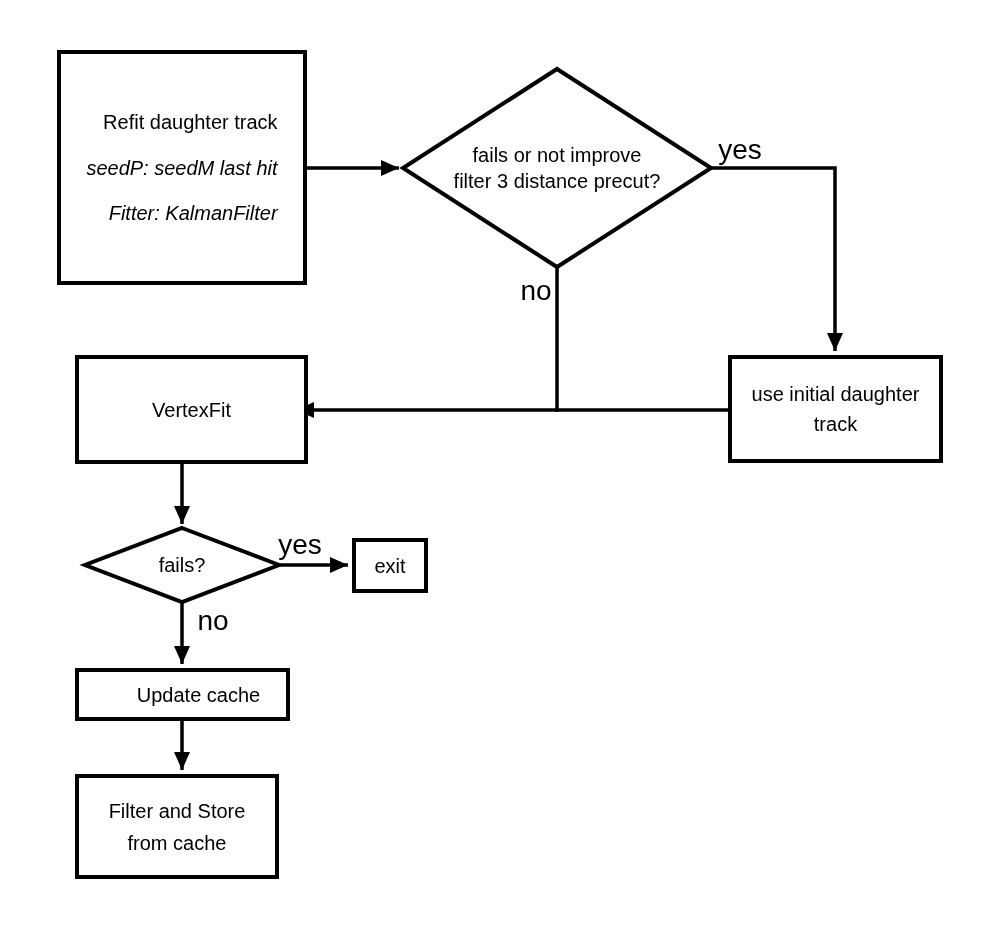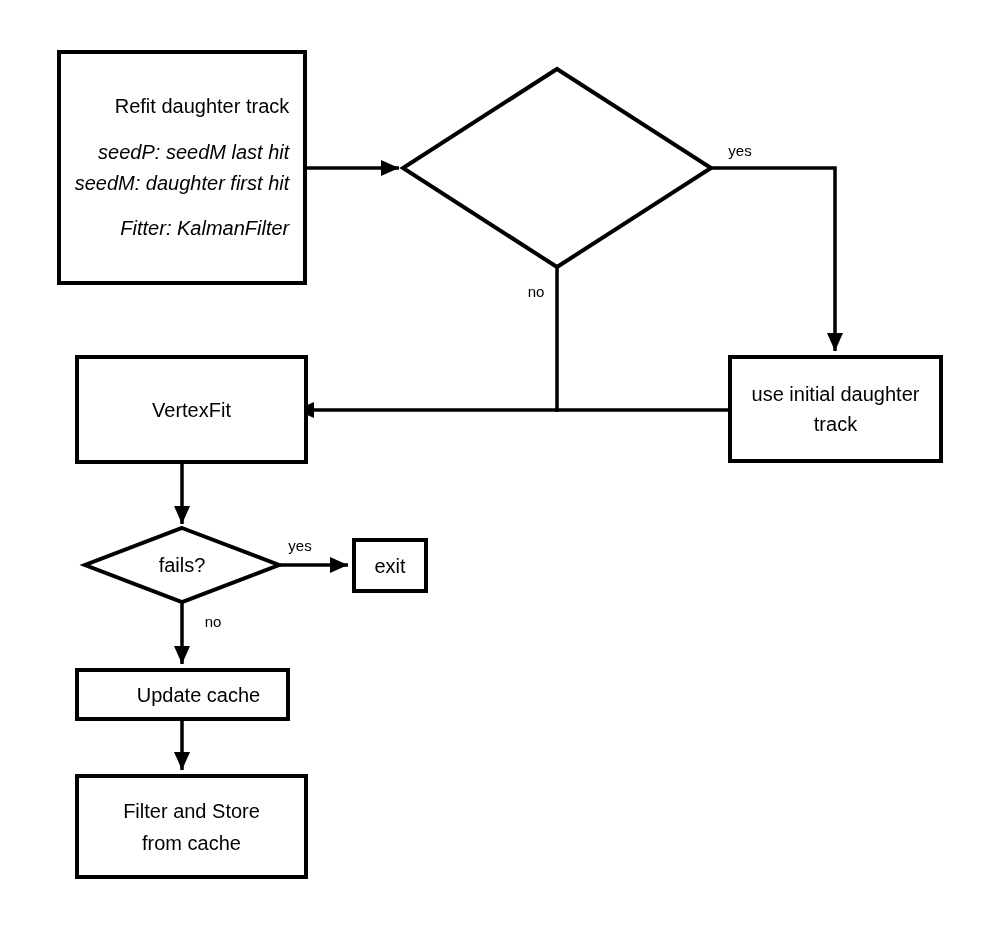--- a/index.html
+++ b/index.html
@@ -32,21 +32,21 @@
     text-align: center;
     font-size: 20px;
     line-height: 1.5;
     white-space: pre-line;
   }
   #refit-box { left: 57px; top: 50px; width: 250px; height: 235px; }
   #use-initial-box { left: 728px; top: 355px; width: 215px; height: 108px; text-align: center; }
   #vertexfit-box { left: 75px; top: 355px; width: 233px; height: 109px; }
   #exit-box { left: 352px; top: 538px; width: 76px; height: 55px; }
   #update-cache-box { left: 75px; top: 668px; width: 215px; height: 53px; padding-left: 32px; }
-  #filter-store-box { left: 75px; top: 774px; width: 233px; height: 105px; line-height: 1.6; }
+  #filter-store-box { left: 75px; top: 774px; width: 204px; height: 105px; line-height: 1.6; }
 
   .refit-content {
     display: flex;
     flex-direction: column;
     align-items: flex-end;
     line-height: 31px;
   }
   .refit-title { margin-bottom: 15px; }
   .refit-seed, .refit-fitter { font-style: italic; }
   .refit-fitter { margin-top: 14px; }
@@ -58,21 +58,21 @@
     font-size: 20px;
     line-height: 1.3;
     white-space: pre-line;
   }
   #filter-decision-label { left: 557px; top: 168px; width: 300px; }
   #fails-decision-label { left: 182px; top: 565px; }
 
   .edge-label {
     position: absolute;
     transform: translate(-50%, -50%);
-    font-size: 15px;
+    font-size: 28px;
     white-space: nowrap;
   }
   #label-filter-yes { left: 740px; top: 150px; }
   #label-filter-no  { left: 536px; top: 291px; }
   #label-fails-yes  { left: 300px; top: 545px; }
   #label-fails-no   { left: 213px; top: 621px; }
 </style>
 </head>
 <body>
 
@@ -95,37 +95,38 @@
     <path d="M182,464 L182,524" fill="none" stroke="#000000" stroke-width="3.5" marker-end="url(#arrowhead)"></path>
     <path d="M279,565 L348,565" fill="none" stroke="#000000" stroke-width="3.5" marker-end="url(#arrowhead)"></path>
     <path d="M182,602 L182,664" fill="none" stroke="#000000" stroke-width="3.5" marker-end="url(#arrowhead)"></path>
     <path d="M182,721 L182,770" fill="none" stroke="#000000" stroke-width="3.5" marker-end="url(#arrowhead)"></path>
   </svg>
 
   <div id="refit-box" class="flow-box">
     <div class="refit-content">
       <div class="refit-title">Refit daughter track</div>
       <div class="refit-seed">seedP: seedM last hit</div>
-      <div class="refit-seed">seedM: daughter first hit</div>
       <div class="refit-fitter">Fitter: KalmanFilter</div>
     </div>
   </div>
 
   <div id="use-initial-box" class="flow-box">use initial daughter
 track</div>
 
   <div id="vertexfit-box" class="flow-box">VertexFit</div>
 
   <div id="exit-box" class="flow-box">exit</div>
 
   <div id="update-cache-box" class="flow-box">Update cache</div>
 
   <div id="filter-store-box" class="flow-box">Filter and Store
 from cache</div>
 
+  <div id="filter-decision-label" class="diamond-label">fails or not improve
+filter 3 distance precut?</div>
   <div id="fails-decision-label" class="diamond-label">fails?</div>
 
   <div id="label-filter-yes" class="edge-label">yes</div>
   <div id="label-filter-no" class="edge-label">no</div>
   <div id="label-fails-yes" class="edge-label">yes</div>
   <div id="label-fails-no" class="edge-label">no</div>
 
 </div>
 
 </body></html>

